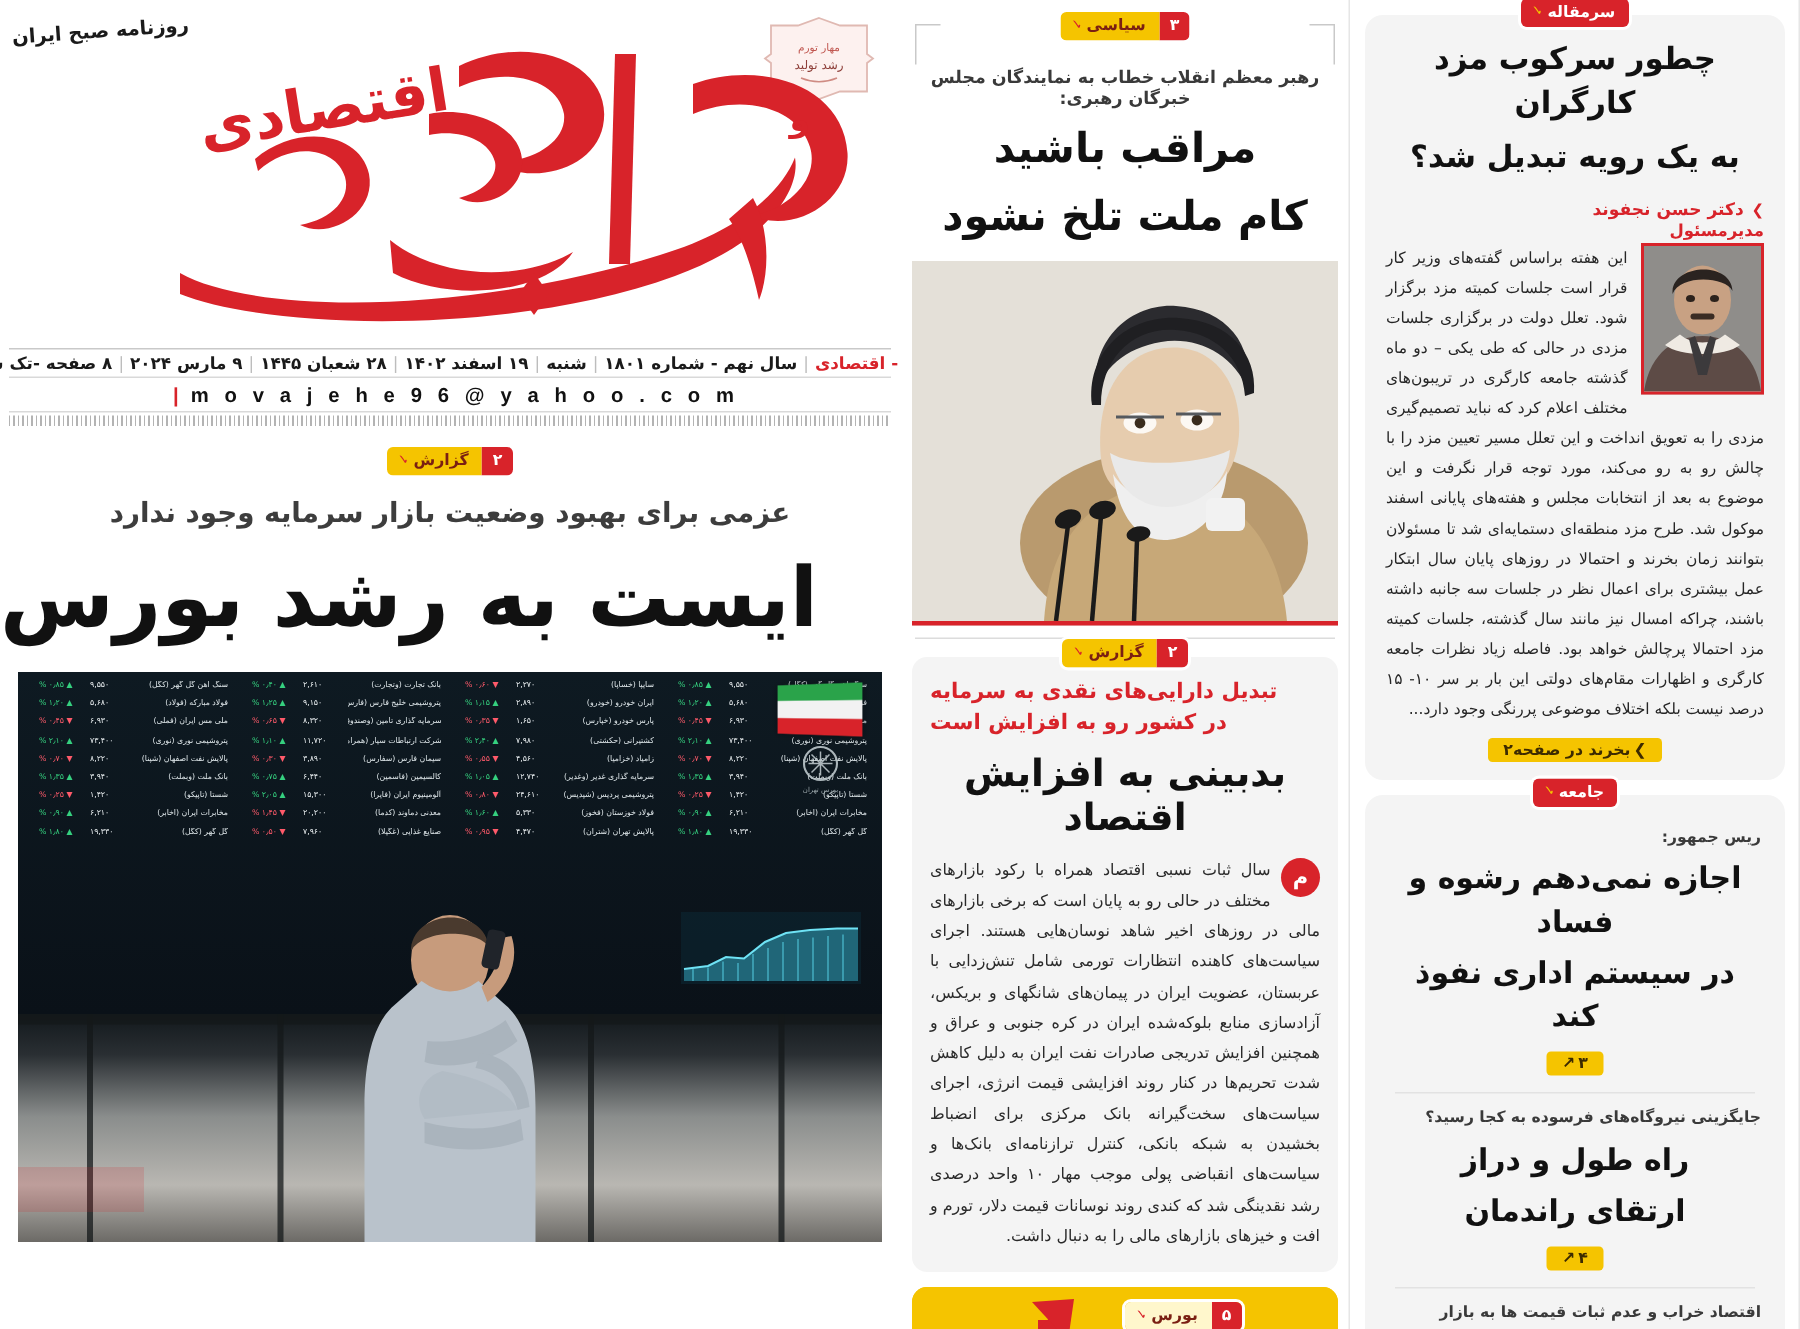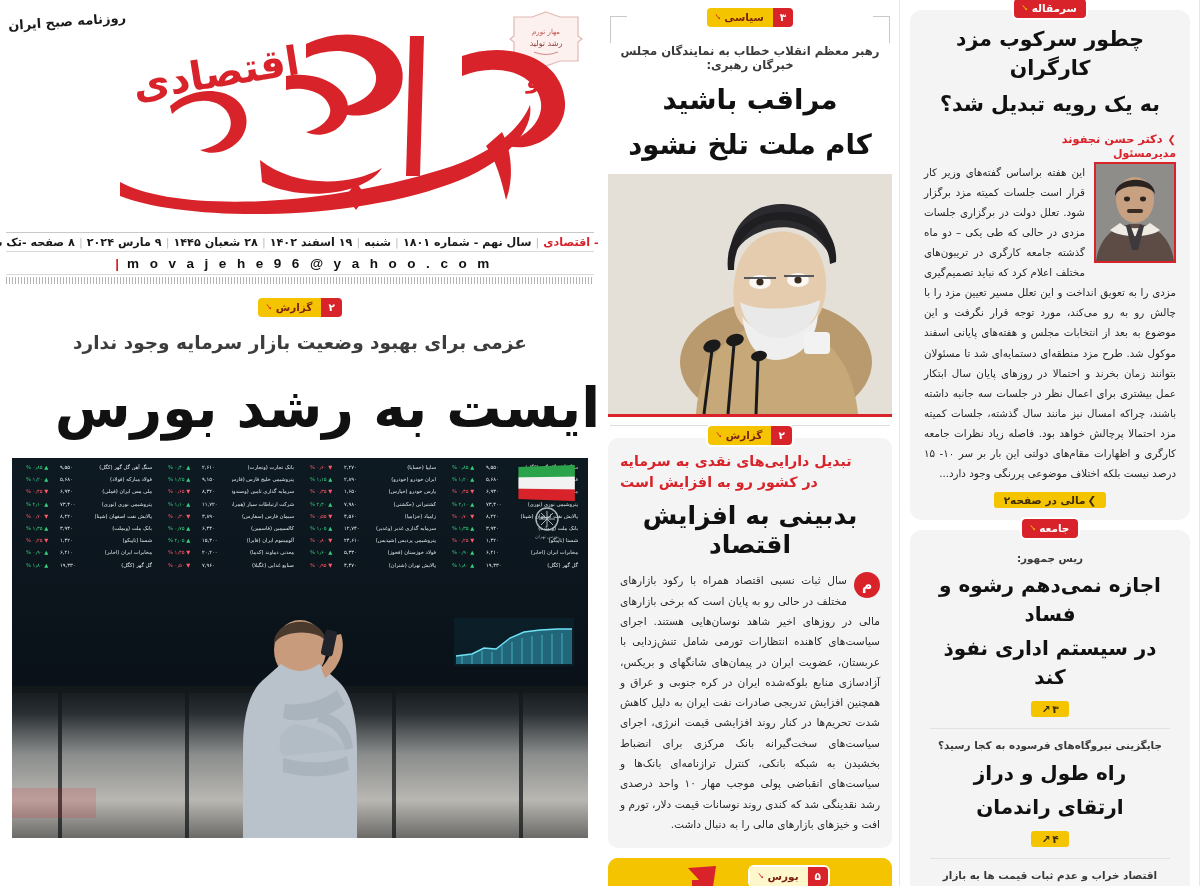--- a/index.html
+++ b/index.html
@@ -73,22 +73,22 @@
     background:repeating-linear-gradient(90deg,#9a9a9a 0 1px,#ffffff 1px 3px);
     opacity:.75;
   }
 
   .report-badge-row{display:flex;justify-content:center;margin-top:14px;}
   .main-over{
     text-align:center;font-size:18.5px;font-weight:bold;color:#3d3d3d;
     margin-top:15px;letter-spacing:-.2px;
   }
   .main-head{
-    text-align:right;font-size:55px;font-weight:bold;color:#111;
-    margin-top:22px;line-height:1.22;letter-spacing:-1px;
+    text-align:left;font-size:55px;font-weight:bold;color:#111;
+    margin-top:12px;line-height:1.22;letter-spacing:-1px;
   }
 
   .photo-main{
     margin:16px 12px 0 12px;height:380px;position:relative;overflow:hidden;
     background:#0b1116;
   }
   .board{
     position:absolute;inset:0 0 40% 0;background:
       linear-gradient(180deg,#0e1a22 0%,#0a1118 100%);
   }
@@ -192,21 +192,21 @@
   .portrait{
     float:right;width:78px;height:97px;margin:2px 0 6px 9px;border:2px solid #d8232a;
     overflow:hidden;position:relative;background:#b9a89c;
   }
   .edit-body{
     font-size:10.3px;line-height:1.95;color:#262626;text-align:justify;direction:rtl;margin-top:2px;
   }
   .cont-badge{display:flex;justify-content:center;margin-top:9px;}
 
   .vit-item{padding:8px 2px 2px;}
-  .vit-over{text-align:center;font-size:10.4px;font-weight:bold;color:#3a3a3a;line-height:1.6;}
+  .vit-over{text-align:right;font-size:10.4px;font-weight:bold;color:#3a3a3a;line-height:1.6;}
   .vit-head{text-align:center;font-size:20px;font-weight:bold;color:#111;line-height:1.45;margin-top:5px;}
   .pg-row{display:flex;justify-content:center;margin-top:9px;}
   .pg-chip{
     background:#f5c400;color:#3d2b00;font-size:10.5px;font-weight:bold;border-radius:3px;
     padding:2px 10px;display:inline-flex;align-items:center;gap:2px;
   }
   .hr-l{height:1px;background:#e2e2e2;margin:9px 6px 0;}
   .gut{
     position:absolute;top:0;bottom:0;width:1px;background:#e6e6e6;
   }
@@ -651,21 +651,21 @@
           <path d="M24 59 C 32 66 46 66 54 59 L64 66 C 54 74 24 74 14 66 Z" fill="#efeae3"></path>
           <path d="M34 60 L39 74 L44 60 L48 62 L42 86 L36 86 L30 62 Z" fill="#3c3a3c"></path>
         </svg>
       </div>
 
       <div class="edit-body">این هفته براساس گفته‌های وزیر کار قرار است جلسات کمیته مزد برگزار شود. تعلل دولت در برگزاری جلسات مزدی در حالی که طی یکی – دو ماه گذشته جامعه کارگری در تریبون‌های مختلف اعلام کرد که نباید تصمیم‌گیری مزدی را به تعویق انداخت و این تعلل مسیر تعیین مزد را با چالش رو به رو می‌کند، مورد توجه قرار نگرفت و این موضوع به بعد از انتخابات مجلس و هفته‌های پایانی اسفند موکول شد. طرح مزد منطقه‌ای دستمایه‌ای شد تا مسئولان بتوانند زمان بخرند و احتمالا در روزهای پایان سال ابتکار عمل بیشتری برای اعمال نظر در جلسات سه جانبه داشته باشند، چراکه امسال نیز مانند سال گذشته، جلسات کمیته مزد احتمالا پرچالش خواهد بود. فاصله زیاد نظرات جامعه کارگری و اظهارات مقام‌های دولتی این بار بر سر ۱۰- ۱۵ درصد نیست بلکه اختلاف موضوعی پررنگی وجود دارد...</div>
 
       <div class="cont-badge">
         <span class="pg-chip">
           <span>❯</span>
-          <span>مالی در صفحه۲</span>
+          <span>بخرند در صفحه۲</span>
         </span>
       </div>
     </div>
 
     <div class="lbox">
       <div class="lbox-badge">
         <span class="badge red">
           <span class="b-label">
             <span>جامعه</span>
             <span class="tick">✓</span>

